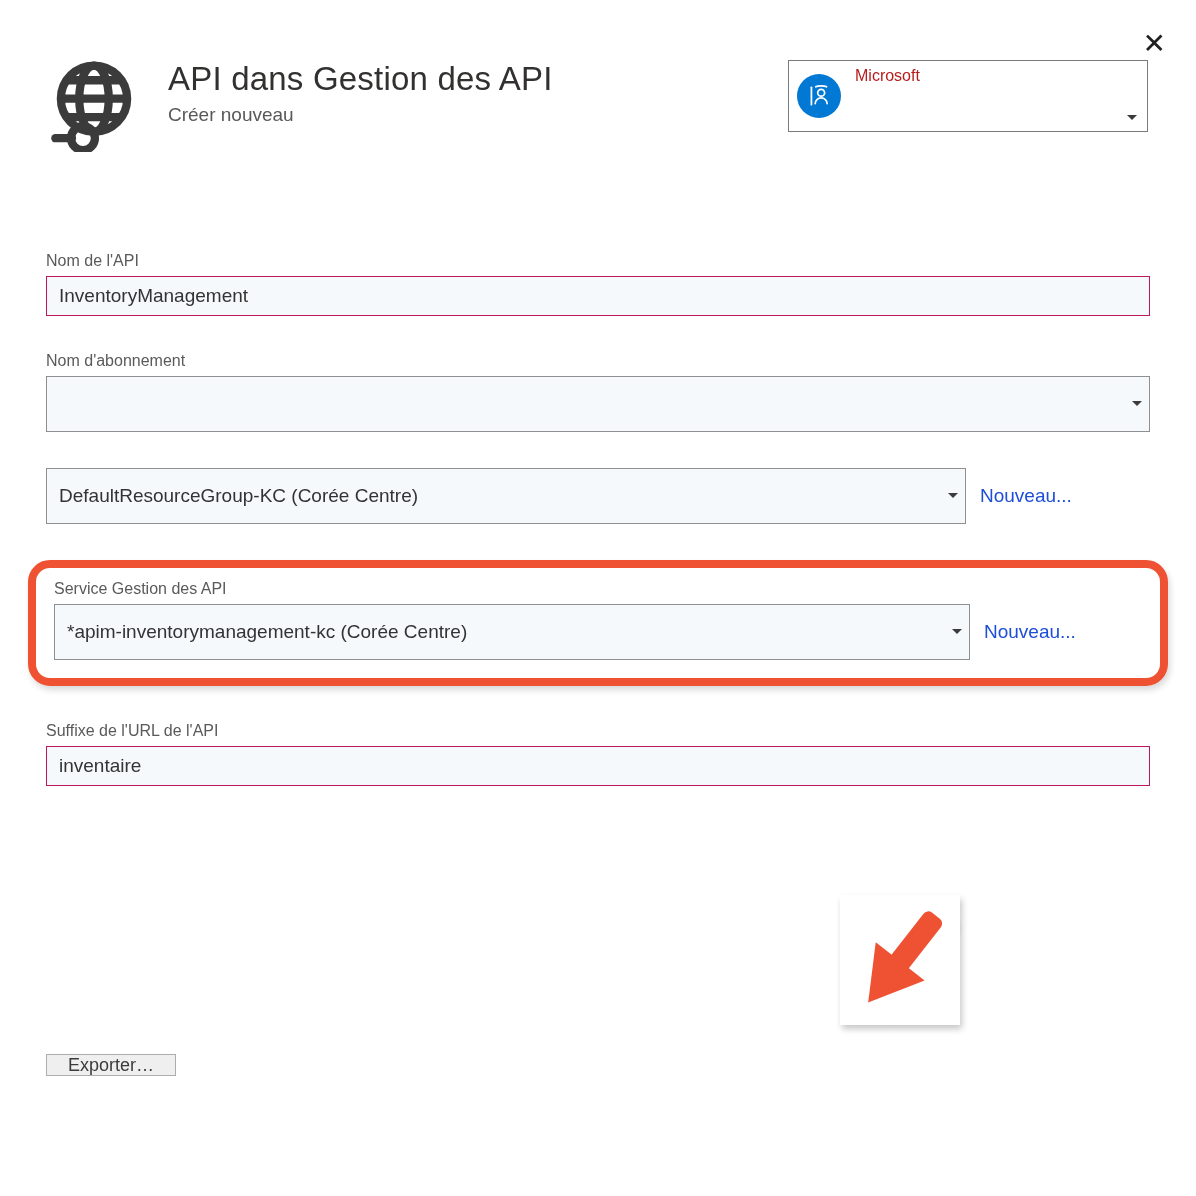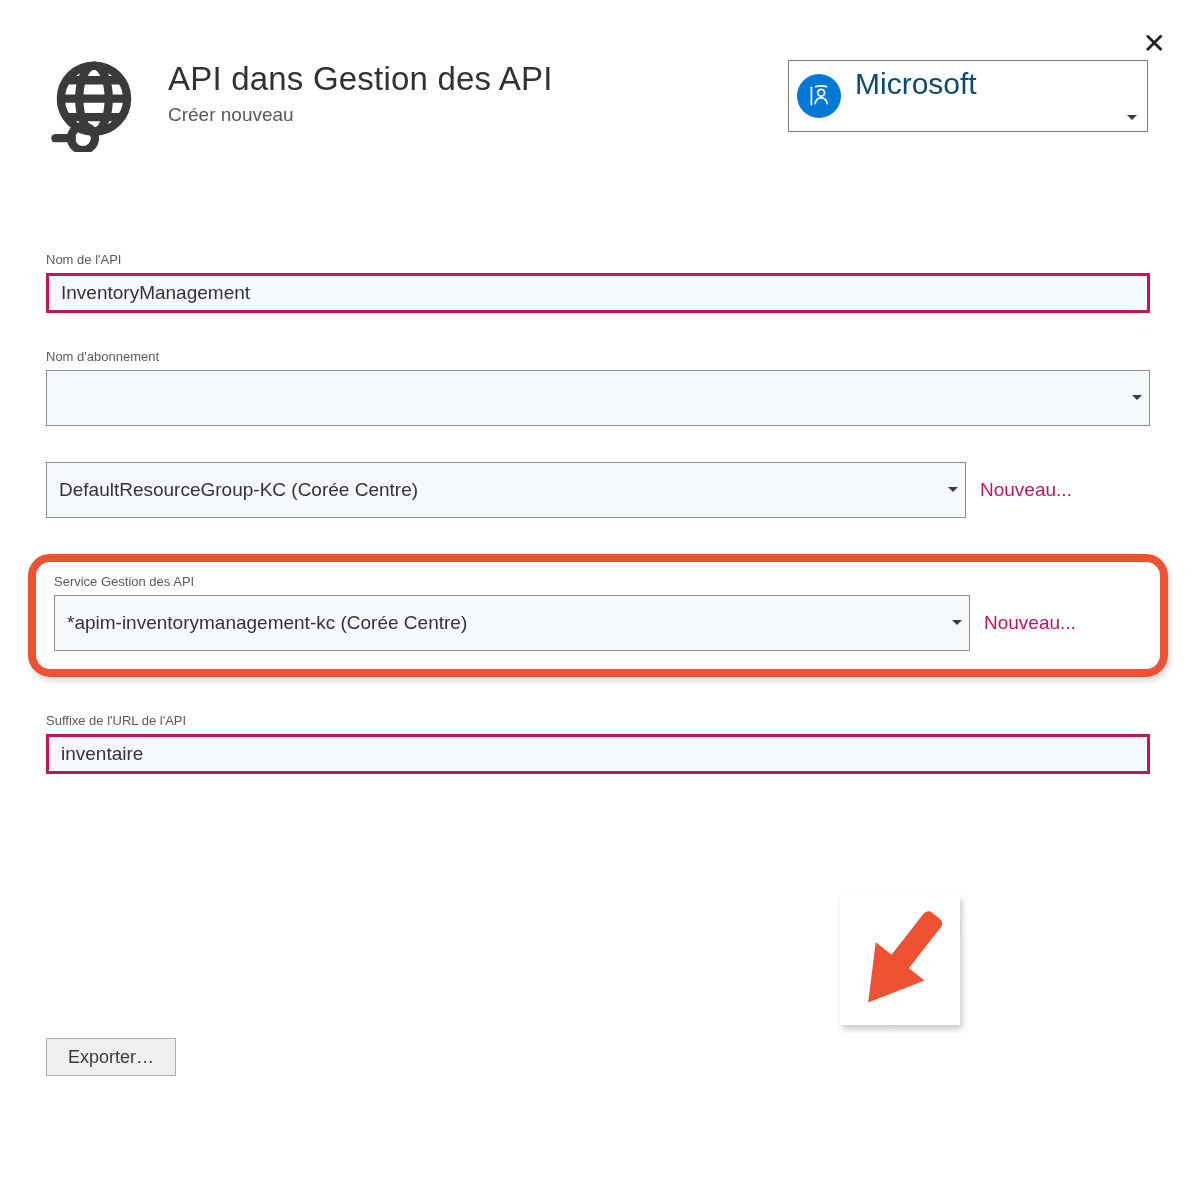--- a/index.html
+++ b/index.html
@@ -62,53 +62,53 @@
     .account-avatar {
       width: 44px;
       height: 44px;
       border-radius: 50%;
       background: #0078d4;
       display: flex;
       align-items: center;
       justify-content: center;
     }
     .account-name {
-      font-size: 30px;
-      color: #0c4a6e;
+      font-size: 16px;
+      color: #b91c1c;
       flex: 1;
       align-self: flex-start;
       padding-top: 6px;
     }
     .account-caret {
       position: absolute;
       right: 10px;
       bottom: 10px;
     }
     .form {
       padding: 0 46px;
       margin-top: 100px;
     }
     .field-group {
       margin-bottom: 36px;
     }
     .field-label {
-      font-size: 13px;
+      font-size: 16px;
       color: #5a5a5a;
       margin-bottom: 6px;
       display: block;
     }
     .field-row {
       display: flex;
       align-items: center;
       gap: 14px;
     }
     .text-input {
       width: 100%;
       height: 40px;
-      border: 3px solid #be185d;
+      border: 1px solid #be185d;
       background: #f6f9fc;
       font-size: 19px;
       color: #333;
       padding: 0 12px;
       font-family: inherit;
     }
     .select-wrap {
       position: relative;
       flex: 1;
     }
@@ -126,21 +126,21 @@
     }
     .select-caret {
       position: absolute;
       right: 8px;
       top: 50%;
       transform: translateY(-50%);
       pointer-events: none;
     }
     .link-new {
       font-size: 19px;
-      color: #be185d;
+      color: #1d4ed8;
       cursor: pointer;
       white-space: nowrap;
     }
     .highlight-box {
       border: 8px solid #ef5233;
       border-radius: 22px;
       padding: 12px 10px 18px 10px;
       margin: 0 -18px 36px -18px;
       box-shadow: 2px 4px 6px rgba(0,0,0,0.15);
     }
@@ -160,21 +160,21 @@
       position: absolute;
       left: 0;
       right: 0;
       bottom: 120px;
       padding: 0 46px;
       display: flex;
       justify-content: space-between;
       align-items: center;
     }
     .btn {
-      height: 38px;
+      height: 22px;
       min-width: 130px;
       border: 1px solid #adadad;
       background: #efefef;
       font-size: 18px;
       color: #3b3b3b;
       font-family: inherit;
       cursor: pointer;
       padding: 0 16px;
     }
     .footer-right {

